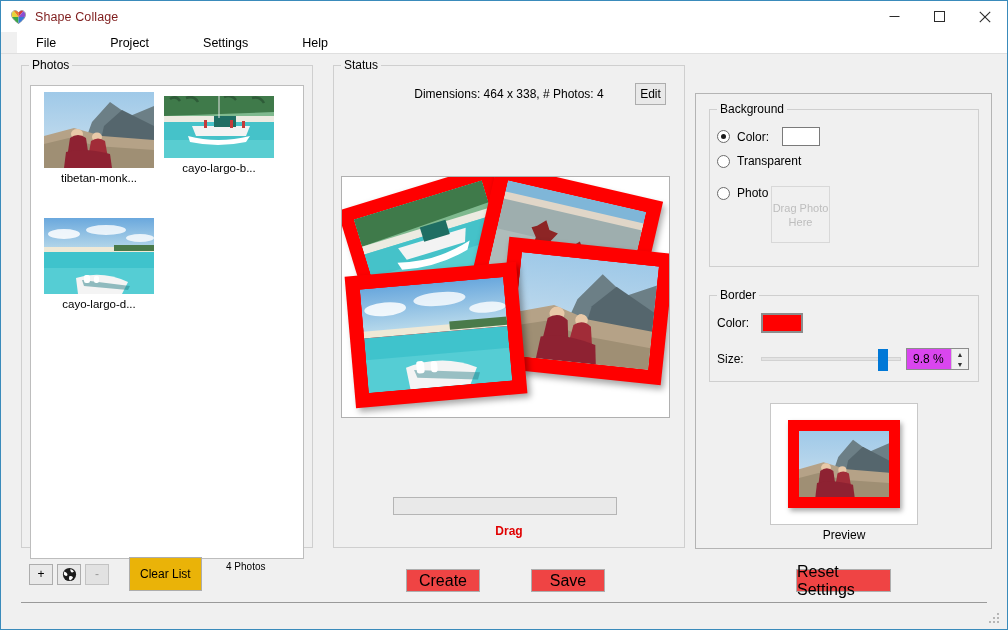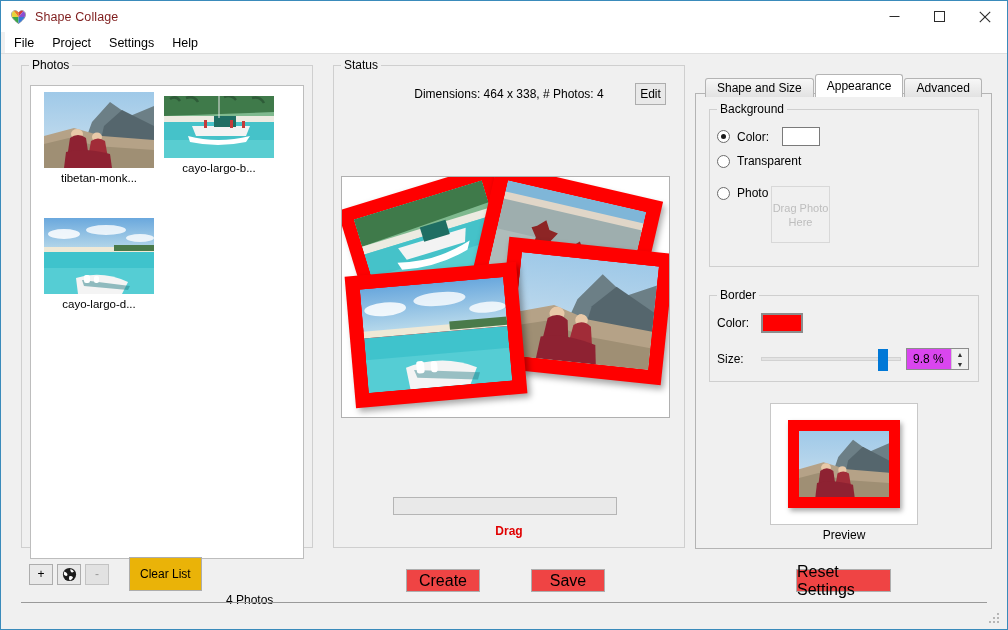--- a/index.html
+++ b/index.html
@@ -27,22 +27,22 @@
   }
   .title-text{font-size:12.5px;color:#7f1d1d;letter-spacing:.1px;}
   .win-btns{position:absolute;right:0;top:0;height:31px;display:flex;}
   .win-btn{
     width:45px;height:31px;display:flex;align-items:center;justify-content:center;
     background:#ffffff;color:#000;
   }
   .win-btn svg{display:block;}
   
   .menubar{
-    position:absolute;left:4px;top:31px;right:0;height:21px;
-    background:#ffffff;display:flex;align-items:center;
+    position:absolute;left:16px;top:31px;right:0;height:21px;
+    background:#ffffff;display:flex;align-items:center;padding-left:10px;gap:36px;
   }
   .menu-item{
     padding:2px 9px;font-size:12.5px;color:#000;line-height:16px;
   }
   .menubar-sep{
     position:absolute;left:0;top:52px;right:0;height:1px;background:#dfdfdf;
   }
   
   .groupbox{position:absolute;box-sizing:border-box;}
   .groupbox > .gb-frame{
@@ -75,21 +75,21 @@
     width:24px;height:21px;border:1px solid #adadad;background:#e9e9e9;
     display:flex;align-items:center;justify-content:center;
     font-size:12px;color:#000;margin-right:4px;box-sizing:border-box;
   }
   .sq-btn.disabled{color:#9a9a9a;background:#e2e2e2;border-color:#c3c3c3;}
   .clear-btn{
     margin-left:16px;height:34px;padding:0 10px;border:1px solid #adadad;
     background:#eab308;font-size:12px;display:flex;align-items:center;
     box-sizing:border-box;
   }
-  .photo-count{position:absolute;left:225px;top:592px;font-size:12px;}
+  .photo-count{position:absolute;left:225px;top:560px;font-size:10px;}
   
   #status-group{left:332px;top:57px;width:352px;height:490px;}
   .status-dims{
     position:absolute;left:0;right:0;top:86px;text-align:center;font-size:12px;
   }
   .edit-btn{
     position:absolute;left:634px;top:82px;width:31px;height:22px;
     border:1px solid #adadad;background:#e9e9e9;font-size:12px;
     display:flex;align-items:center;justify-content:center;box-sizing:border-box;
   }
@@ -426,25 +426,20 @@
       </div>
     </div>
   </div>
 
   <div class="progressbar"></div>
   <div class="done-text">Drag</div>
 
   <div class="big-btn" style="left:405px;top:568px;width:74px;">Create</div>
   <div class="big-btn" style="left:530px;top:568px;width:74px;">Save</div>
 
-  <div class="tabstrip">
-    <div class="tab">Shape and Size</div>
-    <div class="tab active">Appearance</div>
-    <div class="tab">Advanced</div>
-  </div>
   <div class="tabpanel"></div>
 
   <div class="groupbox" id="bg-group">
     <div class="gb-frame"></div>
     <div class="gb-title">Background</div>
   </div>
 
   <div class="radio-row" style="left:716px;top:126px;">
     <span class="radio on"></span>
     <span class="radio-label">Color:</span>

